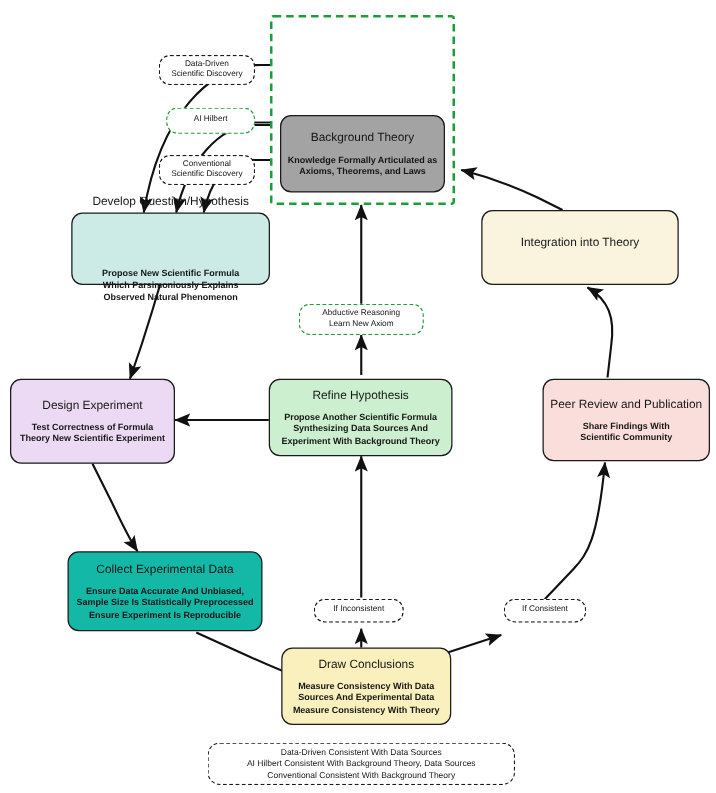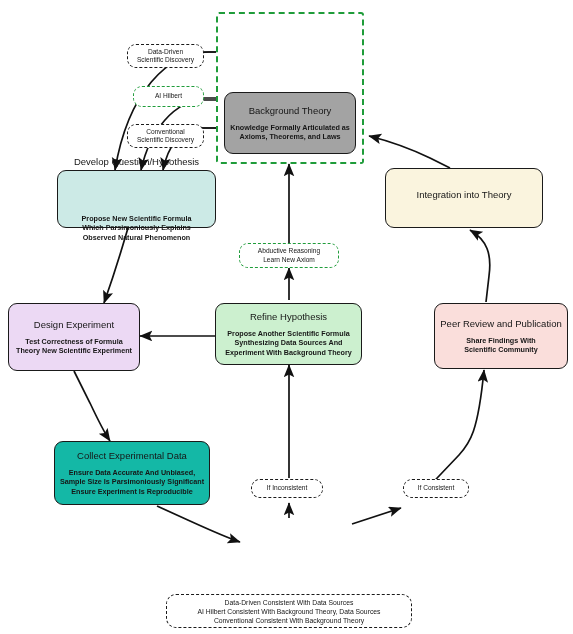--- a/index.html
+++ b/index.html
@@ -129,25 +129,33 @@
     <div class="sub">
       <div>Share Findings With</div>
       <div>Scientific Community</div>
     </div>
   </div>
 
   <div class="node" style="left:54px;top:441px;width:156px;height:64px;background:#14b8a6;">
     <div class="ttl">Collect Experimental Data</div>
     <div class="sub">
       <div>Ensure Data Accurate And Unbiased,</div>
-      <div>Sample Size Is Parsimoniously Significant</div>
+      <div>Sample Size Is Statistically Preprocessed</div>
       <div>Ensure Experiment Is Reproducible</div>
     </div>
   </div>
 
+  <div class="node" style="left:225px;top:518px;width:136px;height:62px;background:#faf0bd;">
+    <div class="ttl">Draw Conclusions</div>
+    <div class="sub">
+      <div>Measure Consistency With Data</div>
+      <div>Sources And Experimental Data</div>
+      <div>Measure Consistency With Theory</div>
+    </div>
+  </div>
 
   <div class="tag" style="left:127px;top:44px;width:77px;height:24px;">
     <div>Data-Driven</div>
     <div>Scientific Discovery</div>
   </div>
 
   <div class="tag green" style="left:133px;top:86px;width:71px;height:21px;">
     <div>AI Hilbert</div>
   </div>
 

